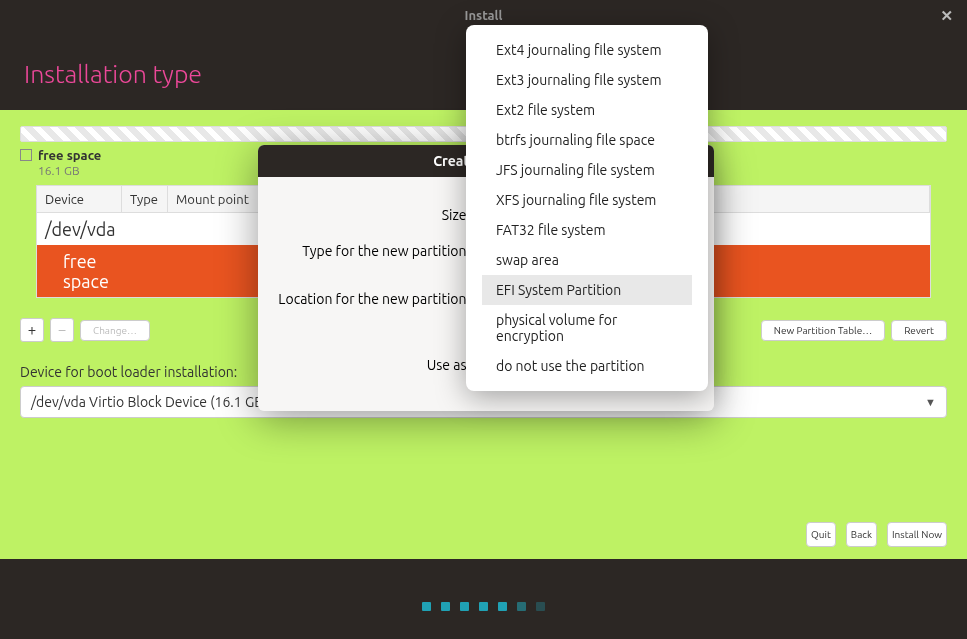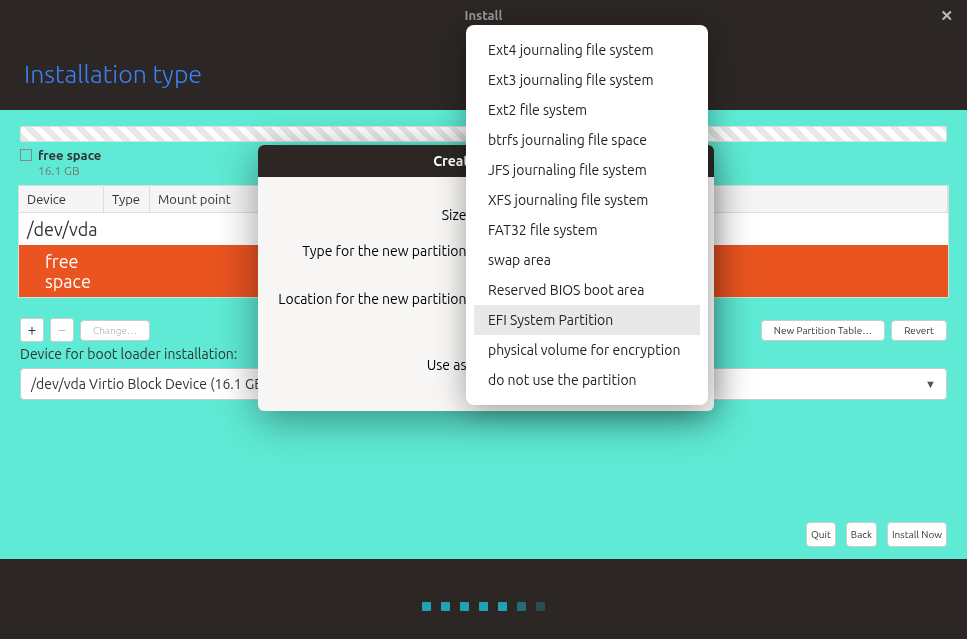--- a/index.html
+++ b/index.html
@@ -1,69 +1,69 @@
 <!DOCTYPE html>
 <html><head>
 <meta charset="utf-8">
 <style>
 * { margin: 0; padding: 0; box-sizing: border-box; font-family: Ubuntu, "Segoe UI", Cantarell, sans-serif; }
 body { width: 967px; height: 639px; background: #2c2724; position: relative; overflow: hidden; }
 
 .titlebar { height: 30px; background: #2c2724; display: flex; align-items: center; justify-content: center; position: relative; color: #999; font-size: 13px; font-weight: 600; }
 .titlebar .close-x { position: absolute; right: 14px; top: 7px; color: #bbb; font-size: 15px; cursor: pointer; }
 
-.page-title { padding: 30px 24px 22px; color: #3b82f6; font-size: 25px; font-weight: 300; }
+.page-title { padding: 30px 24px 22px; color: #ec4899; font-size: 25px; font-weight: 300; }
 
-.main-panel { position: absolute; left: 0; right: 0; top: 110px; bottom: 80px; background: #5eead4; color: #333; }
+.main-panel { position: absolute; left: 0; right: 0; top: 110px; bottom: 80px; background: #bef264; color: #333; }
 
 .disk-bar { margin: 16px 20px 4px; height: 16px; background: #fff; border: 1px solid #ddd; border-radius: 2px;
   background-image: repeating-linear-gradient(45deg, #e8e8e8 0 6px, #fff 6px 12px); }
 .disk-legend { margin: 6px 20px; display: flex; align-items: center; gap: 6px; font-size: 13px; }
 .disk-legend .sq { width: 12px; height: 12px; border: 1px solid #888; display: inline-block; }
 .disk-legend .name { font-weight: 600; }
 .disk-legend .size { color: #777; font-size: 12px; margin-left: 18px; }
 
-.part-table { margin: 8px 18px 0; border: 1px solid #ddd; background: #fff; font-size: 14px; }
+.part-table { margin: 8px 36px 0; border: 1px solid #ddd; background: #fff; font-size: 14px; }
 .part-table .hdr { display: flex; background: #f5f5f5; border-bottom: 1px solid #ddd; }
 .part-table .hdr .col { padding: 6px 8px; border-right: 1px solid #ddd; font-size: 13px; }
 .col.dev { width: 85px; } .col.ty { width: 46px; } .col.mp { width: 92px; flex: 1 0 92px; border-right: none; }
 .part-table .row { display: flex; padding: 4px 8px; font-size: 18px; }
 .part-table .row.head { font-weight: normal; }
 .part-table .row.sel { background: #e95420; color: #fff; }
 .part-table .row .cell { padding: 2px 0; }
 .part-table .row .cell.dev { width: 85px; }
 .part-table .row .cell.indent { padding-left: 18px; }
 
 .tool-row { margin: 20px 20px 0; display: flex; align-items: center; gap: 6px; }
 .smallbtn { width: 24px; height: 24px; border: 1px solid #ccc; background: #fff; border-radius: 3px; font-size: 15px; line-height: 20px; display: flex; align-items: center; justify-content: center; cursor: pointer; }
 .smallbtn.dis, .btn.dis { color: #bbb; cursor: default; }
 .btn { padding: 4px 12px; border: 1px solid #ccc; border-radius: 4px; background: #fff; font-size: 10px; cursor: pointer; }
 .spacer { flex: 1; }
 
-.bl-label { margin: 4px 20px 6px; font-size: 14px; }
+.bl-label { margin: 22px 20px 6px; font-size: 14px; }
 .bl-select { margin: 0 20px; height: 32px; border: 1px solid #ccc; background: #fff; border-radius: 4px; display: flex; align-items: center; justify-content: space-between; padding: 0 10px; font-size: 14px; cursor: pointer; }
 .chev { color: #555; font-size: 11px; }
 
 .footer-btns { position: absolute; right: 20px; bottom: 12px; display: flex; gap: 10px; }
 .footer-btns .btn { padding: 6px 4px; }
 
 .dot-strip { position: absolute; bottom: 28px; left: 0; right: 0; display: flex; justify-content: center; gap: 10px; }
 .dot { width: 9px; height: 9px; background: #1ec0d8; border-radius: 1px; opacity: .8; }
 .dot.dim { opacity: .45; }
 .dot.off { opacity: .25; }
 
 
 .modal { position: absolute; left: 258px; top: 145px; width: 456px; background: #f7f6f5; border-radius: 6px; box-shadow: 0 8px 40px rgba(0,0,0,0.4); }
 .modal-title { background: #2c2724; color: #fff; height: 32px; display: flex; align-items: center; justify-content: center; font-size: 14px; font-weight: 600; border-radius: 6px 6px 0 0; }
 .modal-body { padding: 10px 16px 18px; }
 .modal-row { display: flex; align-items: center; margin: 20px 0; font-size: 14px; }
 .modal-row .lbl { width: 200px; text-align: right; padding-right: 4px; }
 
 
-.menu { position: absolute; left: 466px; top: 25px; width: 242px; background: #fff; border-radius: 8px; box-shadow: 0 6px 30px rgba(0,0,0,0.35); padding: 10px 8px; z-index: 50; }
+.menu { position: absolute; left: 466px; top: 25px; width: 242px; background: #fff; border-radius: 8px; box-shadow: 0 6px 30px rgba(0,0,0,0.35); padding: 10px 16px; z-index: 50; }
 .menu-item { padding: 7px 14px; font-size: 14px; color: #222; cursor: pointer; }
 .menu-item.hl { background: #e8e8e8; }
 </style>
 </head>
 <body>
 
 <div class="titlebar">
   <span>Install</span>
   <span class="close-x">✕</span>
 </div>
@@ -136,21 +136,20 @@
 
 <div class="menu" id="fs-menu">
     <div class="menu-item">Ext4 journaling file system</div>
     <div class="menu-item">Ext3 journaling file system</div>
     <div class="menu-item">Ext2 file system</div>
     <div class="menu-item">btrfs journaling file space</div>
     <div class="menu-item">JFS journaling file system</div>
     <div class="menu-item">XFS journaling file system</div>
     <div class="menu-item">FAT32 file system</div>
     <div class="menu-item">swap area</div>
-    <div class="menu-item">Reserved BIOS boot area</div>
     <div class="menu-item hl">EFI System Partition</div>
     <div class="menu-item">physical volume for encryption</div>
     <div class="menu-item">do not use the partition</div>
   </div>
 
 <div class="dot-strip">
   <div class="dot"></div>
   <div class="dot"></div>
   <div class="dot"></div>
   <div class="dot"></div>

